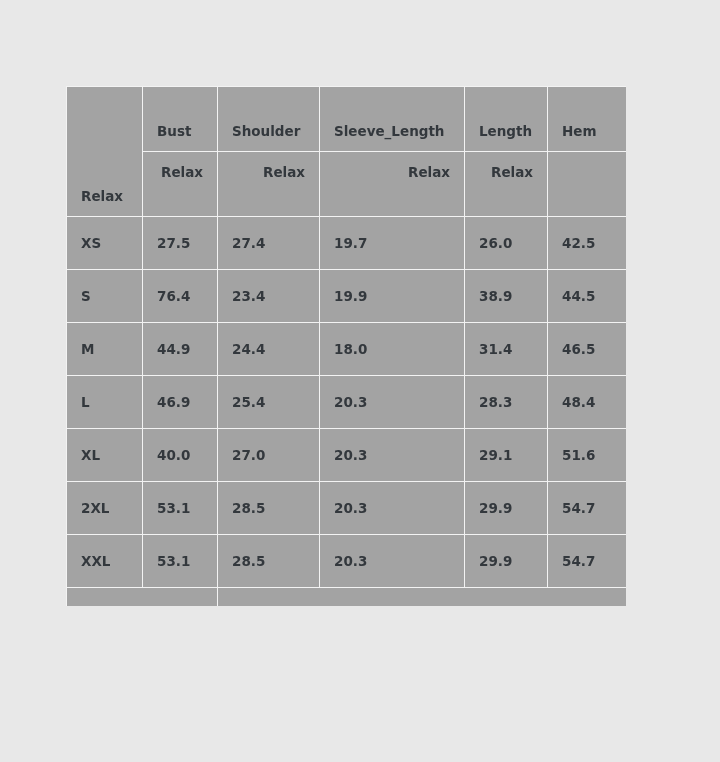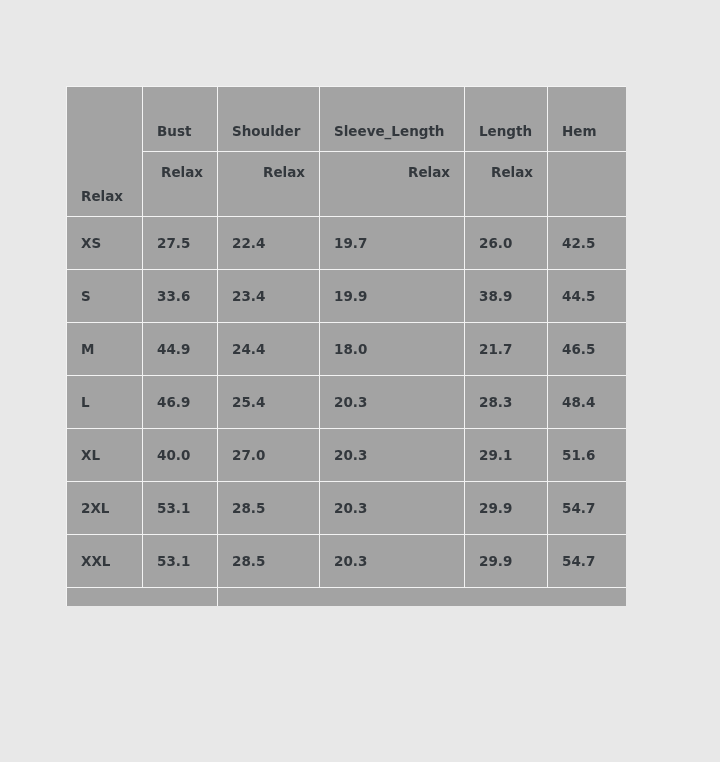--- a/index.html
+++ b/index.html
@@ -102,39 +102,39 @@
         <td>Relax</td>
         <td>Relax</td>
         <td>Relax</td>
       </tr>
     </thead>
 
     <tbody>
       <tr class="data-row">
         <td>XS</td>
         <td class="num">27.5</td>
-        <td class="num">22.4</td>
+        <td class="num">27.4</td>
         <td class="num">19.7</td>
         <td class="num">26.0</td>
         <td class="num">42.5</td>
       </tr>
       <tr class="data-row">
         <td>S</td>
-        <td class="num">33.6</td>
+        <td class="num">76.4</td>
         <td class="num">23.4</td>
         <td class="num">19.9</td>
         <td class="num">38.9</td>
         <td class="num">44.5</td>
       </tr>
       <tr class="data-row">
         <td>M</td>
         <td class="num">44.9</td>
         <td class="num">24.4</td>
         <td class="num">18.0</td>
-        <td class="num">21.7</td>
+        <td class="num">31.4</td>
         <td class="num">46.5</td>
       </tr>
       <tr class="data-row">
         <td>L</td>
         <td class="num">46.9</td>
         <td class="num">25.4</td>
         <td class="num">20.3</td>
         <td class="num">28.3</td>
         <td class="num">48.4</td>
       </tr>

